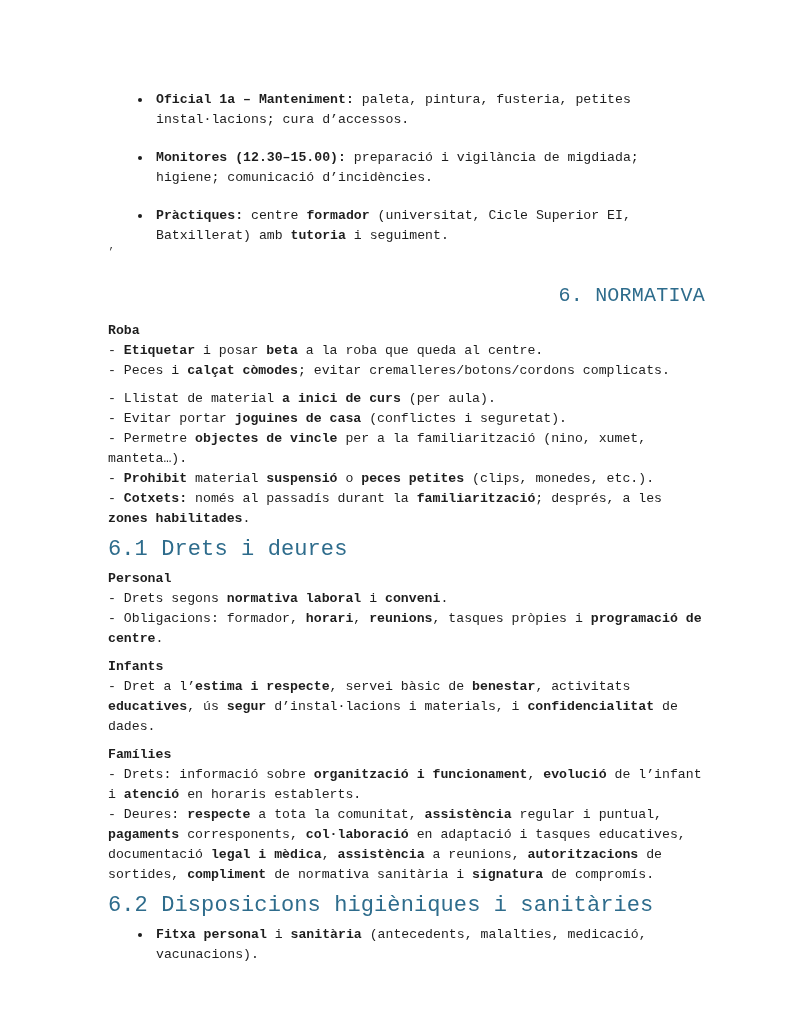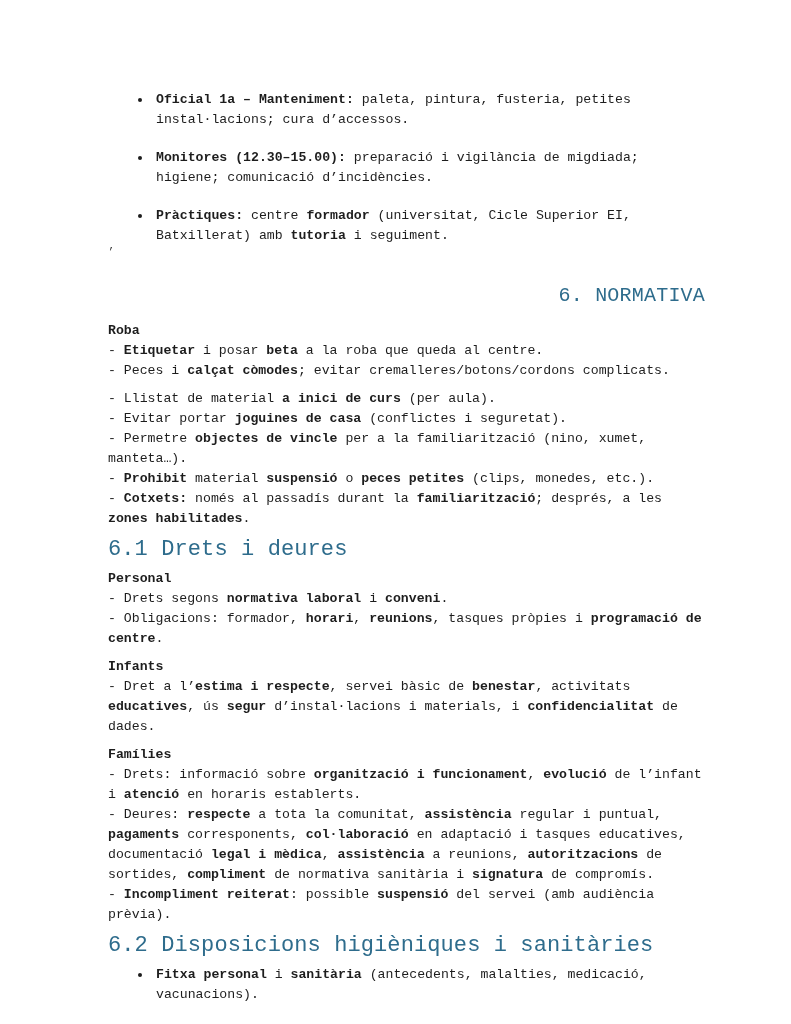--- a/index.html
+++ b/index.html
@@ -77,21 +77,20 @@
 
   <section class="sub-block">
       <div class="sub-title">Infants</div>
       <div class="line"><span>- Dret a l’</span><b>estima i respecte</b><span>, servei bàsic de </span><b>benestar</b><span>, activitats </span><b>educatives</b><span>, ús </span><b>segur</b><span> d’instal·lacions i materials, i </span><b>confidencialitat</b><span> de dades.</span></div>
     </section>
 
   <section class="sub-block">
       <div class="sub-title">Famílies</div>
       <div class="line"><span>- Drets: informació sobre </span><b>organització i funcionament</b><span>, </span><b>evolució</b><span> de l’infant i </span><b>atenció</b><span> en horaris establerts.</span></div>
       <div class="line"><span>- Deures: </span><b>respecte</b><span> a tota la comunitat, </span><b>assistència</b><span> regular i puntual, </span><b>pagaments</b><span> corresponents, </span><b>col·laboració</b><span> en adaptació i tasques educatives, documentació </span><b>legal i mèdica</b><span>, </span><b>assistència</b><span> a reunions, </span><b>autoritzacions</b><span> de sortides, </span><b>compliment</b><span> de normativa sanitària i </span><b>signatura</b><span> de compromís.</span></div>
-      <div class="line"><span>- </span><b>Incompliment reiterat</b><span>: possible </span><b>suspensió</b><span> del servei (amb audiència prèvia).</span></div>
     </section>
 
   <h2>6.2 Disposicions higièniques i sanitàries</h2>
 
   <ul class="bullets">
       <li><b>Fitxa personal</b><span> i </span><b>sanitària</b><span> (antecedents, malalties, medicació, vacunacions).</span></li>
     </ul>
 </div>
 
 </body></html>

